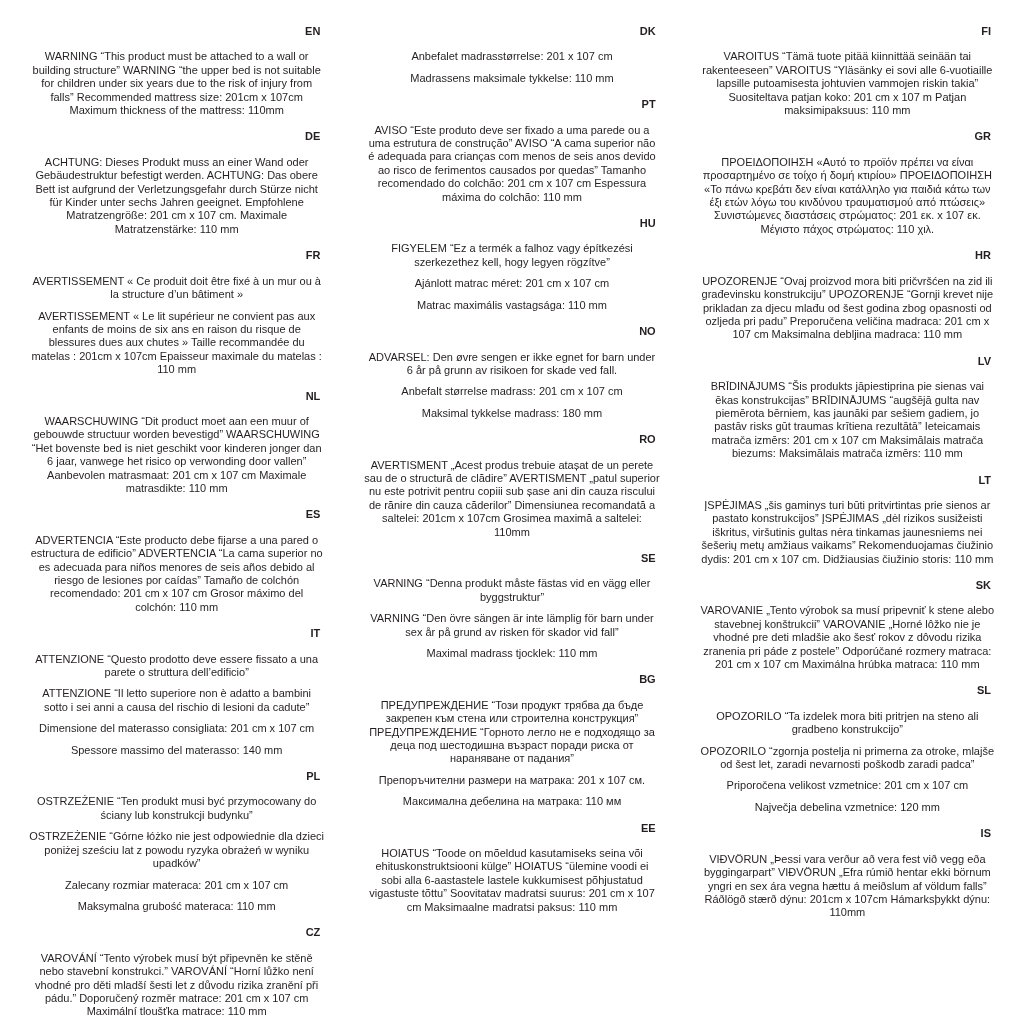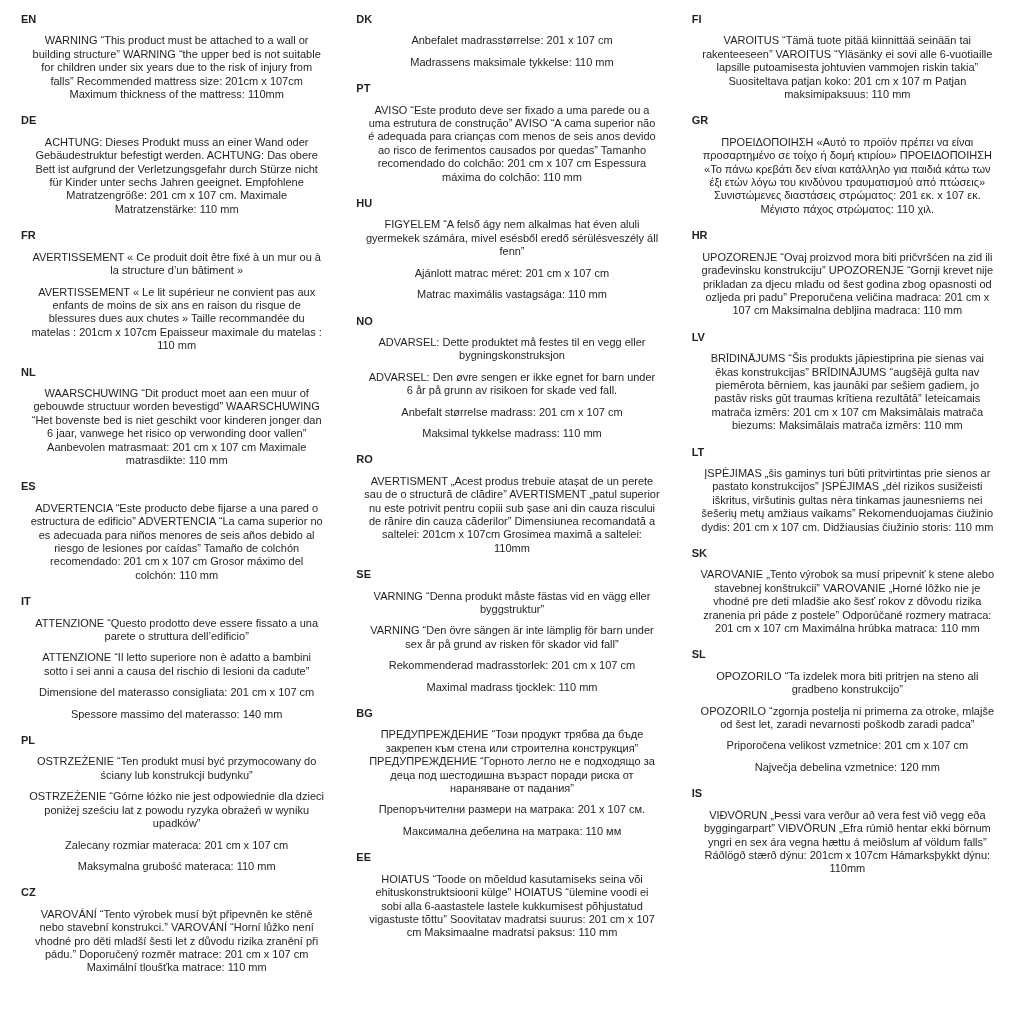--- a/index.html
+++ b/index.html
@@ -24,22 +24,23 @@
     grid-template-columns: repeat(3, 1fr);
     column-gap: 24px;
     align-items: start;
   }
   .col { min-width: 0; }
   .lang-section { margin: 0 0 13px 0; }
   .lang-code {
     font-size: 11px;
     line-height: 13.4px;
     font-weight: bold;
-    margin: 0;
+    margin: 12px;
     padding: 0;
+    text-align: right;
   }
   .lang-text {
     font-size: 11px;
     line-height: 13.4px;
     margin: 8px;
     padding: 0;
     text-align: center;
   }
 </style>
 </head>
@@ -93,40 +94,38 @@
           <h2 class="lang-code">DK</h2>
           <p class="lang-text">Anbefalet madrasstørrelse: 201 x 107 cm</p>
           <p class="lang-text">Madrassens maksimale tykkelse: 110 mm</p>
         </section>
         <section class="lang-section">
           <h2 class="lang-code">PT</h2>
           <p class="lang-text">AVISO “Este produto deve ser fixado a uma parede ou a uma estrutura de construção” AVISO “A cama superior não é adequada para crianças com menos de seis anos devido ao risco de ferimentos causados por quedas” Tamanho recomendado do colchão: 201 cm x 107 cm Espessura máxima do colchão: 110 mm</p>
         </section>
         <section class="lang-section">
           <h2 class="lang-code">HU</h2>
-          <p class="lang-text">FIGYELEM “A felső ágy nem alkalmas hat éven aluli gyermekek számára, mivel esésből eredő sérülésveszély áll fenn”</p>
+          <p class="lang-text">FIGYELEM “Ez a termék a falhoz vagy építkezési szerkezethez kell, hogy legyen rögzítve”</p>
           <p class="lang-text">Ajánlott matrac méret: 201 cm x 107 cm</p>
           <p class="lang-text">Matrac maximális vastagsága: 110 mm</p>
         </section>
         <section class="lang-section">
           <h2 class="lang-code">NO</h2>
-          <p class="lang-text">ADVARSEL: Dette produktet må festes til en vegg eller bygningskonstruksjon</p>
           <p class="lang-text">ADVARSEL: Den øvre sengen er ikke egnet for barn under 6 år på grunn av risikoen for skade ved fall.</p>
           <p class="lang-text">Anbefalt størrelse madrass: 201 cm x 107 cm</p>
-          <p class="lang-text">Maksimal tykkelse madrass: 110 mm</p>
+          <p class="lang-text">Maksimal tykkelse madrass: 180 mm</p>
         </section>
         <section class="lang-section">
           <h2 class="lang-code">RO</h2>
           <p class="lang-text">AVERTISMENT „Acest produs trebuie atașat de un perete sau de o structură de clădire” AVERTISMENT „patul superior nu este potrivit pentru copiii sub șase ani din cauza riscului de rănire din cauza căderilor” Dimensiunea recomandată a saltelei: 201cm x 107cm Grosimea maximă a saltelei: 110mm</p>
         </section>
         <section class="lang-section">
           <h2 class="lang-code">SE</h2>
           <p class="lang-text">VARNING “Denna produkt måste fästas vid en vägg eller byggstruktur”</p>
           <p class="lang-text">VARNING “Den övre sängen är inte lämplig för barn under sex år på grund av risken för skador vid fall”</p>
-          <p class="lang-text">Rekommenderad madrasstorlek: 201 cm x 107 cm</p>
           <p class="lang-text">Maximal madrass tjocklek: 110 mm</p>
         </section>
         <section class="lang-section">
           <h2 class="lang-code">BG</h2>
           <p class="lang-text">ПРЕДУПРЕЖДЕНИЕ “Този продукт трябва да бъде закрепен към стена или строителна конструкция” ПРЕДУПРЕЖДЕНИЕ “Горното легло не е подходящо за деца под шестодишна възраст поради риска от нараняване от падания”</p>
           <p class="lang-text">Препоръчителни размери на матрака: 201 x 107 см.</p>
           <p class="lang-text">Максимална дебелина на матрака: 110 мм</p>
         </section>
         <section class="lang-section">
           <h2 class="lang-code">EE</h2>

